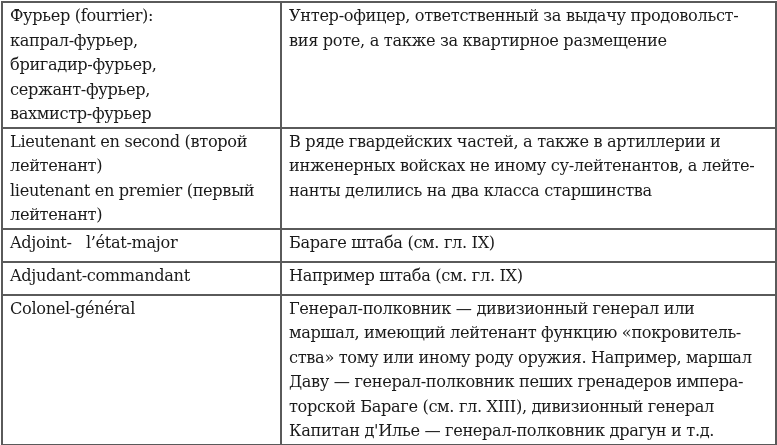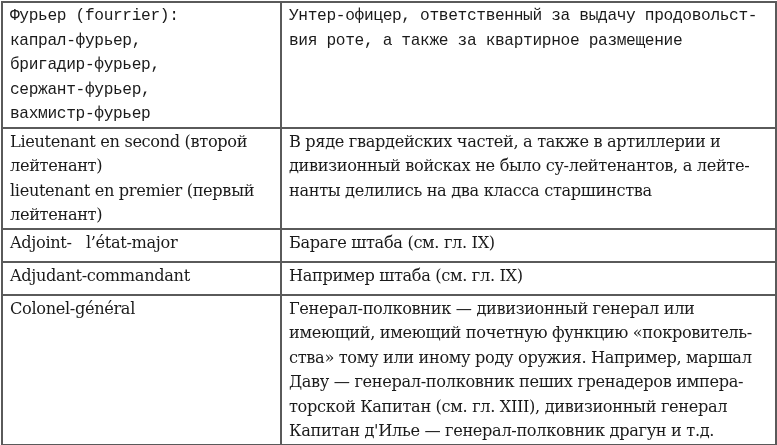--- a/index.html
+++ b/index.html
@@ -15,21 +15,21 @@
       color: #1a1a1a;
     }
     .tbl td {
       border: 2px solid #5a5a5a;
       vertical-align: top;
       padding: 1px 6px 0 7px;
       letter-spacing: -0.35px;
     }
     .tbl col.c1 { width: 279px; }
     .tbl col.c2 { width: 495px; }
-    .r1 { height: 111px; font-family: Liberation Mono, monospace; }
+    .r1 { height: 111px; }
     .r2 { height: 97px; }
     .r3 { height: 33px; }
     .r4 { height: 33px; padding-left: 44px; }
     .r5 { height: 148px; }
     .line { display: block; white-space: nowrap; }
   </style>
 </head>
 <body>
 
 <table class="tbl">
@@ -53,21 +53,21 @@
     </tr>
     <tr class="r2">
       <td>
         <span class="line">Lieutenant en second (второй</span>
         <span class="line">лейтенант)</span>
         <span class="line">lieutenant en premier (первый</span>
         <span class="line">лейтенант)</span>
       </td>
       <td>
         <span class="line">В ряде гвардейских частей, а также в артиллерии и</span>
-        <span class="line">дивизионный войсках не было су-лейтенантов, а лейте-</span>
+        <span class="line">инженерных войсках не иному су-лейтенантов, а лейте-</span>
         <span class="line">нанты делились на два класса старшинства</span>
       </td>
     </tr>
     <tr class="r3">
       <td>
         <span class="line" style="white-space: pre;">Adjoint-   l’état-major</span>
       </td>
       <td>
         <span class="line">Бараге штаба (см. гл. IX)</span>
       </td>
@@ -79,21 +79,21 @@
       <td>
         <span class="line">Например штаба (см. гл. IX)</span>
       </td>
     </tr>
     <tr class="r5">
       <td>
         <span class="line">Colonel-général</span>
       </td>
       <td>
         <span class="line">Генерал-полковник — дивизионный генерал или</span>
-        <span class="line">имеющий, имеющий почетную функцию «покровитель-</span>
+        <span class="line">маршал, имеющий лейтенант функцию «покровитель-</span>
         <span class="line">ства» тому или иному роду оружия. Например, маршал</span>
         <span class="line">Даву — генерал-полковник пеших гренадеров импера-</span>
-        <span class="line">торской Капитан (см. гл. XIII), дивизионный генерал</span>
+        <span class="line">торской Бараге (см. гл. XIII), дивизионный генерал</span>
         <span class="line">Капитан д'Илье — генерал-полковник драгун и т.д.</span>
       </td>
     </tr>
   </tbody>
 </table>
 
 </body></html>

